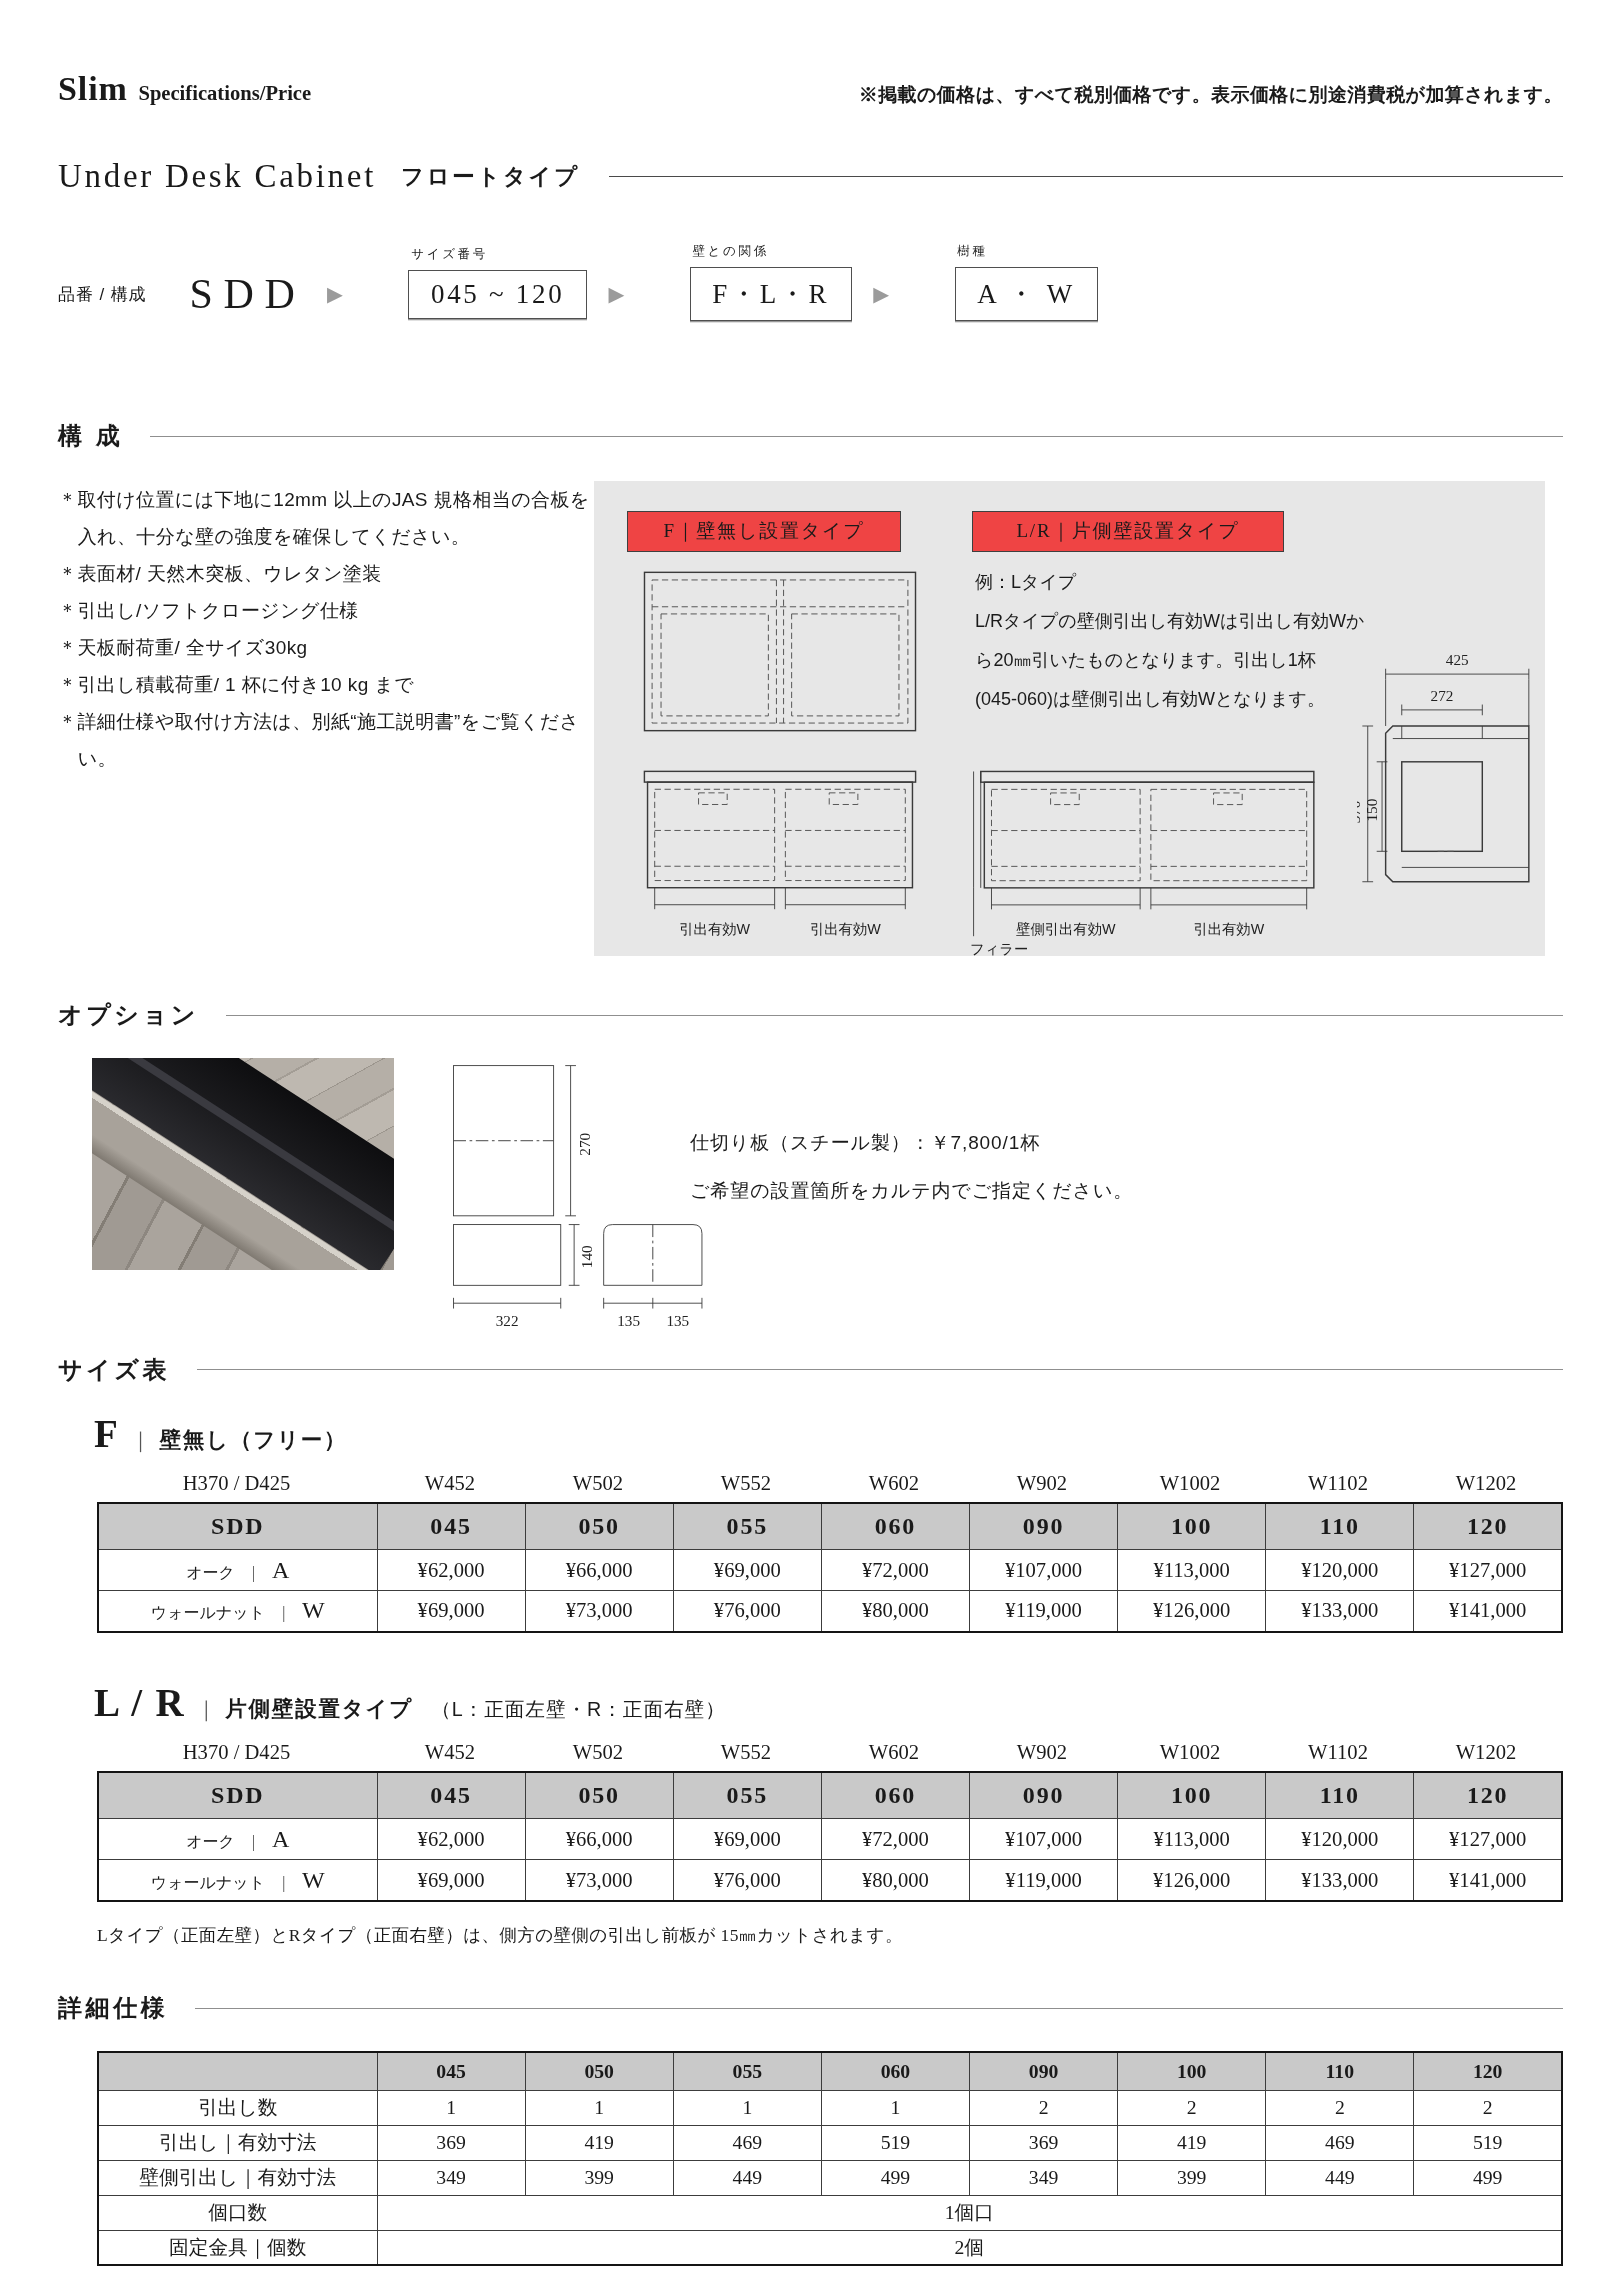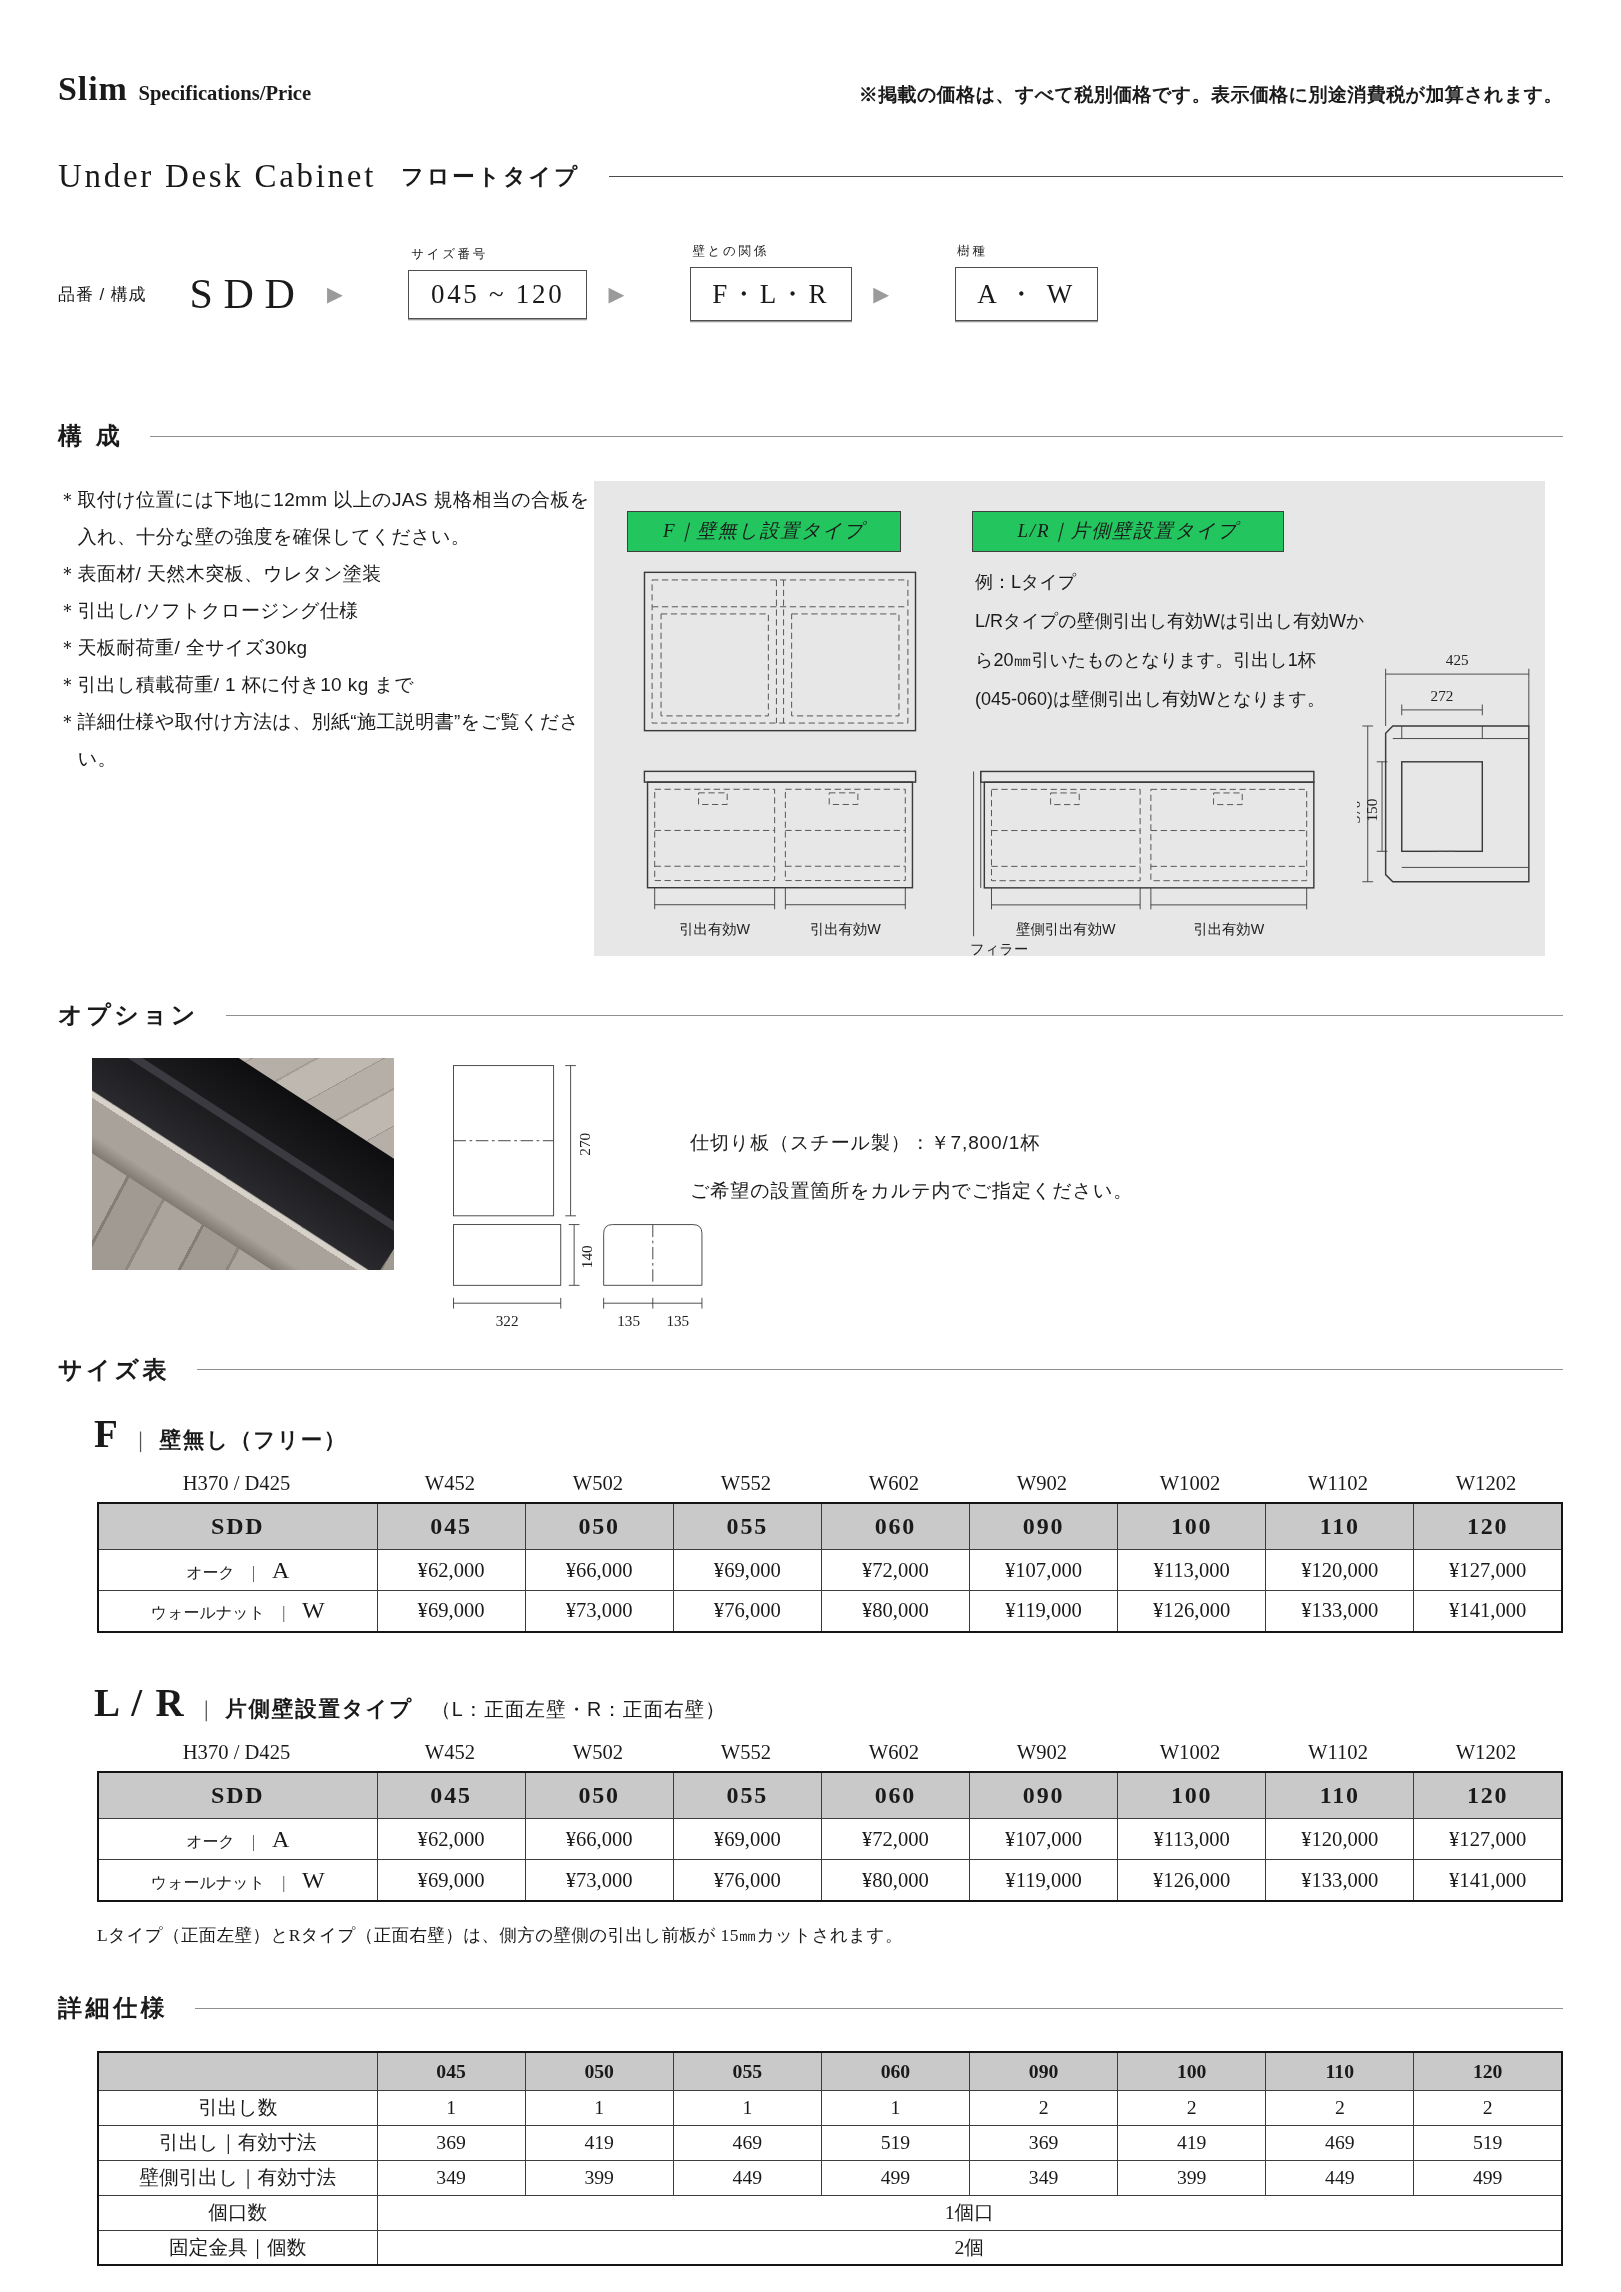--- a/index.html
+++ b/index.html
@@ -36,22 +36,22 @@
   
   .section-head { display:flex; align-items:center; }
   .section-head h2 { font-size:24px; font-weight:bold; letter-spacing:3.6px; white-space:nowrap; }
   .section-rule { flex:1; border-top:1.8px solid #8f8f8f; margin-left:27px; }
 
   
   .comp-body { display:flex; margin-top:29px; }
   .notes { list-style:none; width:536px; font-size:19px; line-height:37px; letter-spacing:0.4px; }
   .notes li { text-indent:-19.7px; padding-left:19.7px; }
   .diagram-panel { position:relative; width:951px; height:475px; background:#e7e7e7; }
-  .dp-label { position:absolute; background:#22c55e; border:1.3px solid #3f3f3f; font-family:"Liberation Serif", serif;
-              font-size:19px; letter-spacing:1.8px; text-align:center; padding:6.3px 0;font-style:italic; }
+  .dp-label { position:absolute; background:#ef4444; border:1.3px solid #3f3f3f; font-family:"Liberation Serif", serif;
+              font-size:19px; letter-spacing:1.8px; text-align:center; padding:6.3px 0; }
   .dp-label.f  { left:33px;  top:30px; width:274px; }
   .dp-label.lr { left:378px; top:30px; width:312px; }
   .dp-example { position:absolute; left:381px; top:82px; font-size:18px; line-height:39px; }
   .abs { position:absolute; }
 
   svg text { font-family:"Liberation Serif", serif; font-size:17px; fill:#222; }
   svg text.jp { font-family:"Liberation Sans", sans-serif; font-size:16px; }
   .ln   { fill:none; stroke:#3a3a3a; stroke-width:1.6; }
   .ln1  { fill:none; stroke:#3a3a3a; stroke-width:1; }
   .dash { fill:none; stroke:#555; stroke-width:1.1; stroke-dasharray:7 4; }

